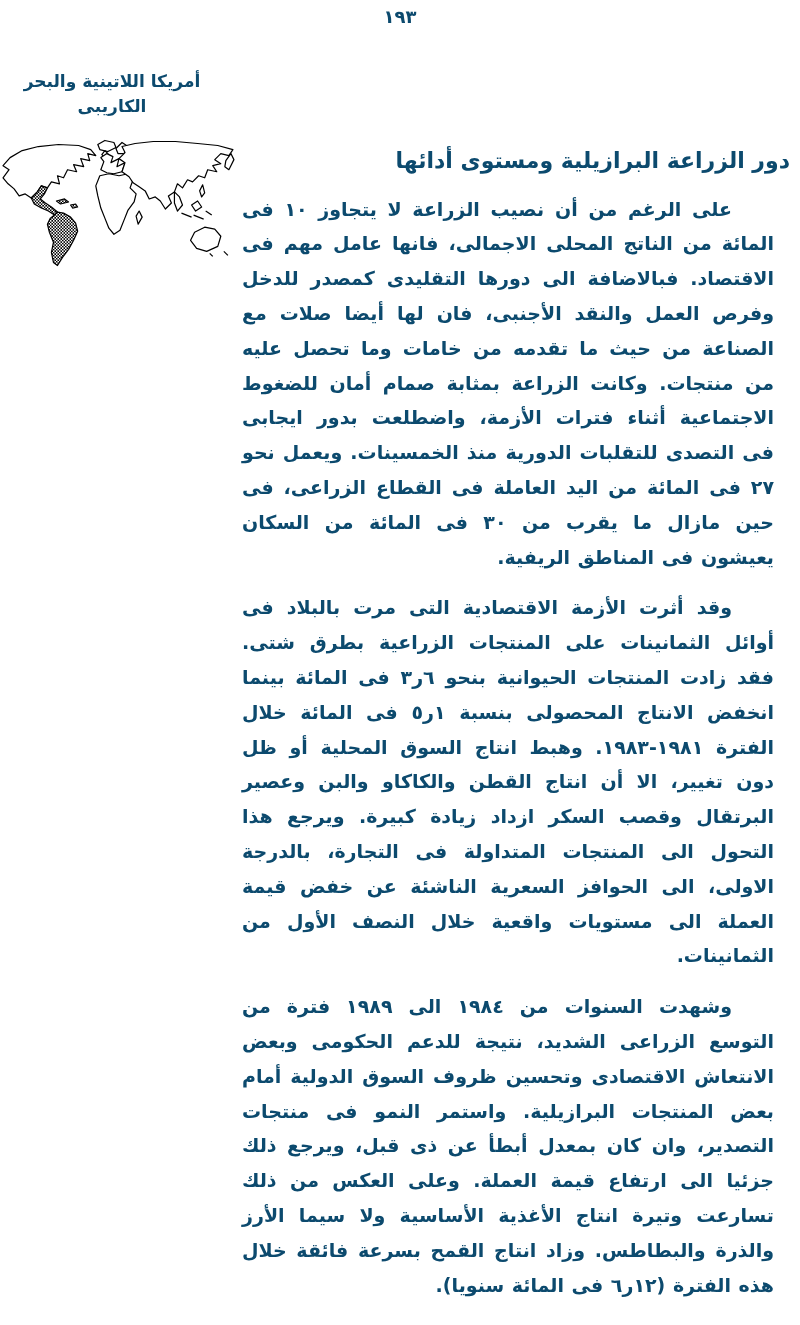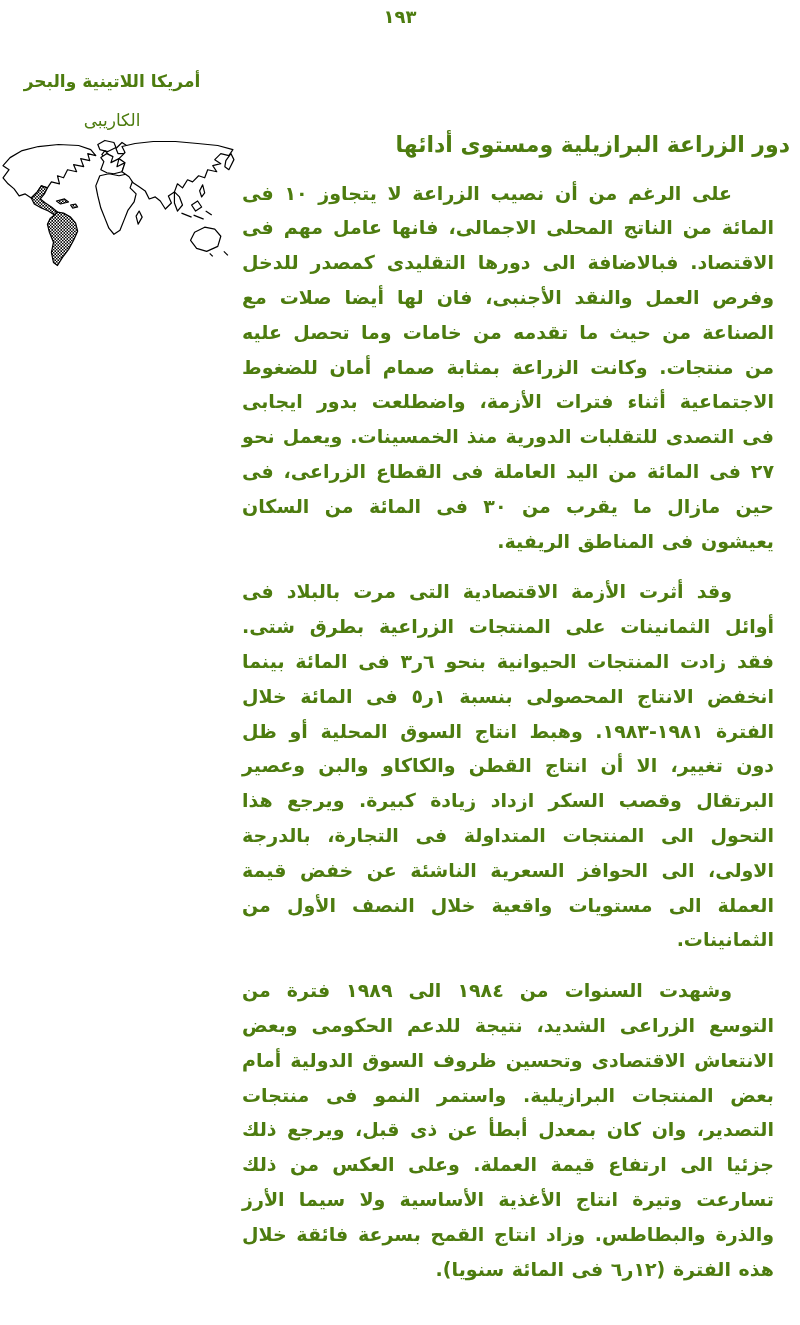--- a/index.html
+++ b/index.html
@@ -1,47 +1,47 @@
 <!DOCTYPE html>
 <html lang="ar"><head>
 <meta charset="utf-8">
 <style>
   html,body{margin:0;padding:0;background:#ffffff;}
   .page{
     position:relative;
     width:800px;height:1325px;
     background:#ffffff;
-    color:#4d7c0f;
+    color:#0c4a6e;
     font-family:"DejaVu Sans",sans-serif;
     overflow:hidden;
   }
   .page-number{
     position:absolute;top:6px;left:0;right:0;
     text-align:center;
     font-size:18px;font-weight:bold;
     direction:rtl;
   }
   .sidebar{
     position:absolute;top:72px;left:4px;width:216px;
     direction:rtl;text-align:center;
   }
   .sidebar .label-line1{font-size:17px;font-weight:bold;line-height:1.1;}
-  .sidebar .label-line2{font-size:17px;font-weight:normal;margin-top:19px;}
+  .sidebar .label-line2{font-size:17px;font-weight:bold;margin-top:5px;}
   .map-wrap{
     position:absolute;top:138px;left:0px;width:244px;height:132px;
   }
   .map-wrap svg{display:block;width:244px;height:132px;}
   .content{
     position:absolute;top:130px;right:10px;width:564px;
     direction:rtl;
     text-align:justify;
   }
   .content h1{
     font-size:22px;font-weight:bold;
-    margin:0 0 11px 0;
+    margin:16px 0 11px 0;
     text-align:right;
     line-height:1.35;
   }
   .content p{
     font-size:19px;
     font-weight:bold;
     line-height:34.8px;
     margin:16px;
     text-indent:42px;
     word-spacing:1px;

